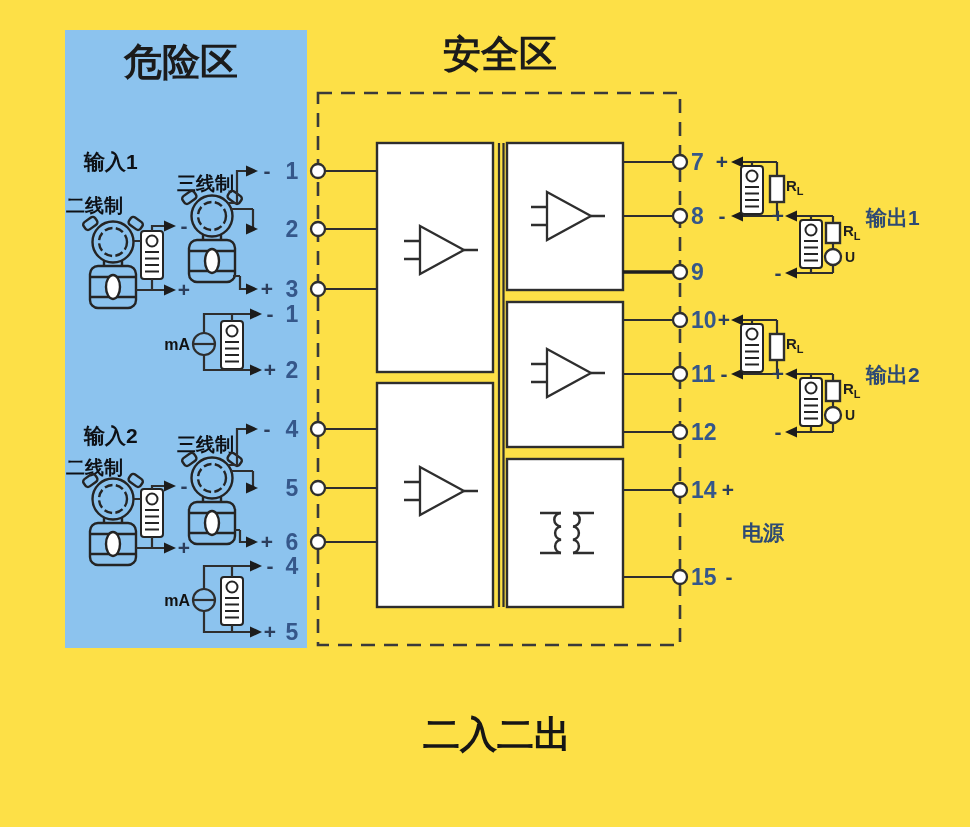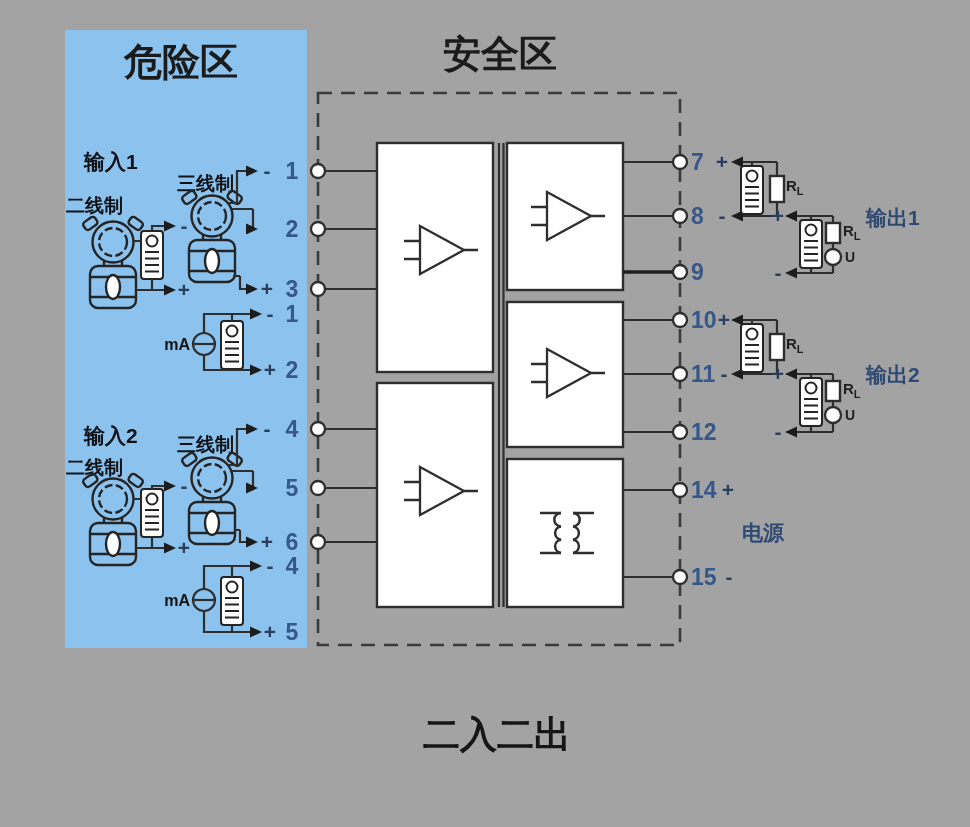--- a/index.html
+++ b/index.html
@@ -1,16 +1,16 @@
 <!DOCTYPE html>
 <html><head>
 <meta charset="utf-8">
 <style>
   html,body{margin:0;padding:0;background:#ffffff;}
-  .stage{position:relative;width:970px;height:827px;background:#a3a3a3;overflow:hidden;
+  .stage{position:relative;width:970px;height:827px;background:#fde047;overflow:hidden;
          font-family:"Liberation Sans",sans-serif;}
   svg{position:absolute;left:0;top:0;}
   .wire{stroke:#2e2e2e;stroke-width:2.2;fill:none;}
   .wire-bold{stroke:#1f1f1f;stroke-width:3.4;fill:none;}
   .box{fill:#ffffff;stroke:#2e2e2e;stroke-width:2.4;}
   .dashed{fill:none;stroke:#3a3a3a;stroke-width:2.6;stroke-dasharray:14 9;}
   .term{fill:#ffffff;stroke:#2e2e2e;stroke-width:2.3;}
   .arrow{fill:#1c1c1c;stroke:none;}
   .t-title{font-size:38px;font-weight:bold;fill:#1b1b1b;}
   .t-caption{font-size:37px;font-weight:bold;fill:#161616;}

